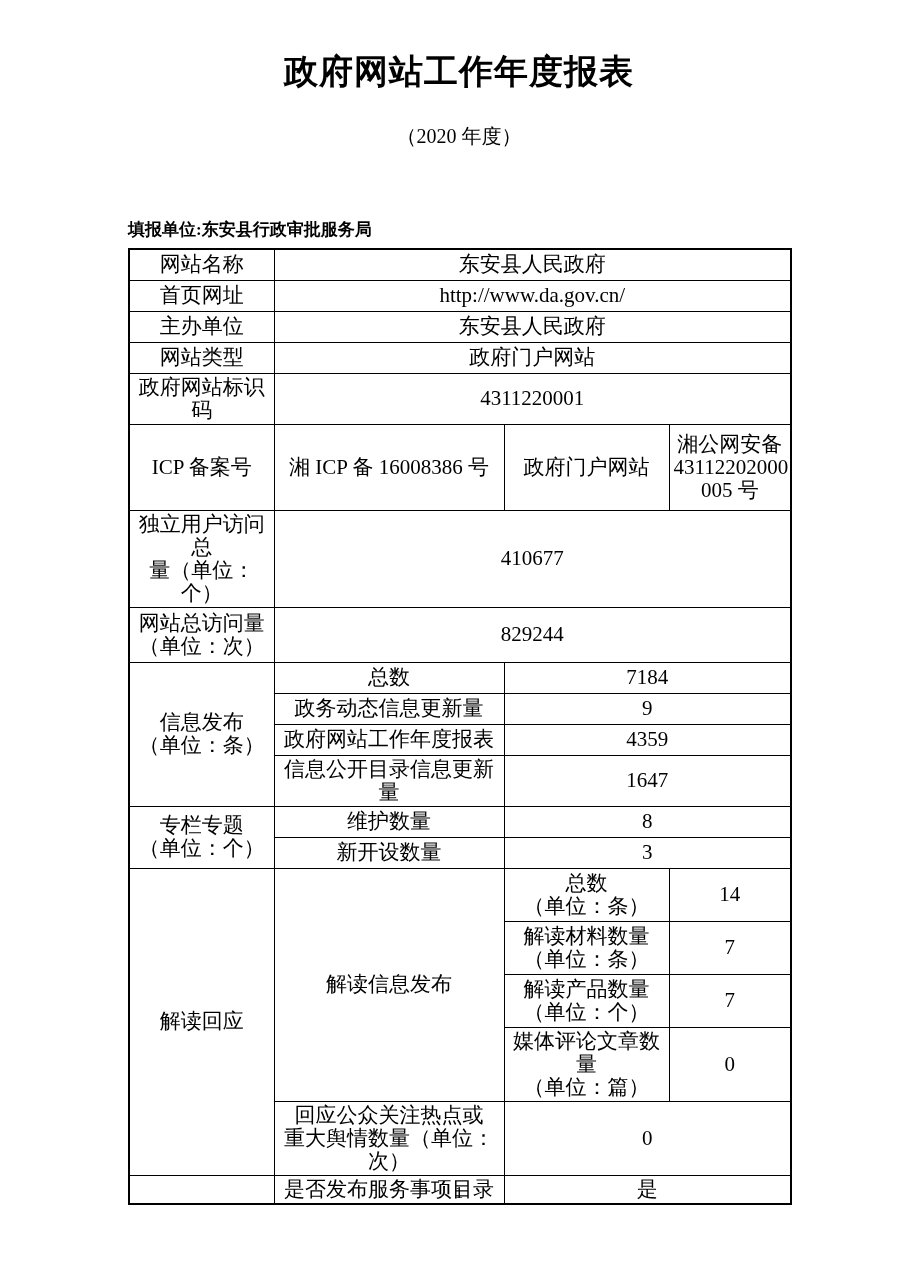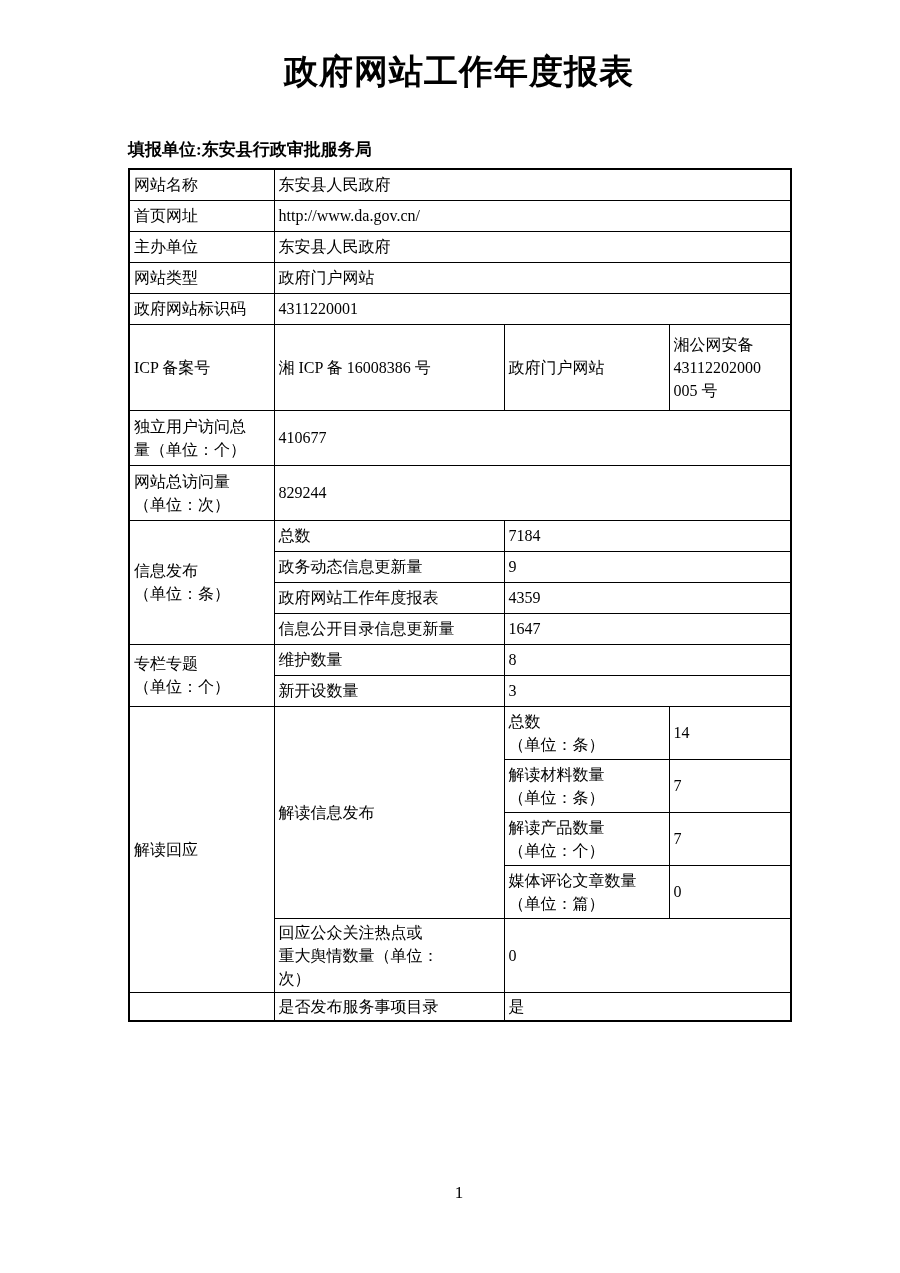--- a/index.html
+++ b/index.html
@@ -35,37 +35,37 @@
     line-height: 48px;
     letter-spacing: 1px;
   }
   .doc-subtitle {
     margin-top: 26px;
     text-align: center;
     font-size: 20px;
     line-height: 28px;
   }
   .reporting-unit {
-    margin-top: 42px;
+    margin-top: 68px;
     font-size: 17px;
     font-weight: bold;
     line-height: 24px;
   }
   table.report {
     border-collapse: collapse;
     table-layout: fixed;
     width: 662px;
     margin-top: 6px;
     border: 2px solid #000;
   }
   table.report td {
     border: 1px solid #000;
-    text-align: left;
+    text-align: center;
     vertical-align: middle;
-    font-size: 16px;
+    font-size: 21px;
     line-height: 23px;
     white-space: pre-line;
     padding: 2px 4px;
     box-sizing: border-box;
     overflow: hidden;
   }
   .page-number {
     position: absolute;
     top: 1183px;
     left: 128px;
@@ -74,20 +74,21 @@
     font-size: 17px;
   }
 </style>
 </head>
 <body>
 
 <div class="page">
   <div class="content">
 
     <div class="doc-title">政府网站工作年度报表</div>
+    <div class="doc-subtitle">（2020 年度）</div>
     <div class="reporting-unit">填报单位:东安县行政审批服务局</div>
 
     <table class="report">
       <colgroup>
         <col style="width:145px">
         <col style="width:230px">
         <col style="width:165px">
         <col style="width:122px">
       </colgroup>
       <tbody>

